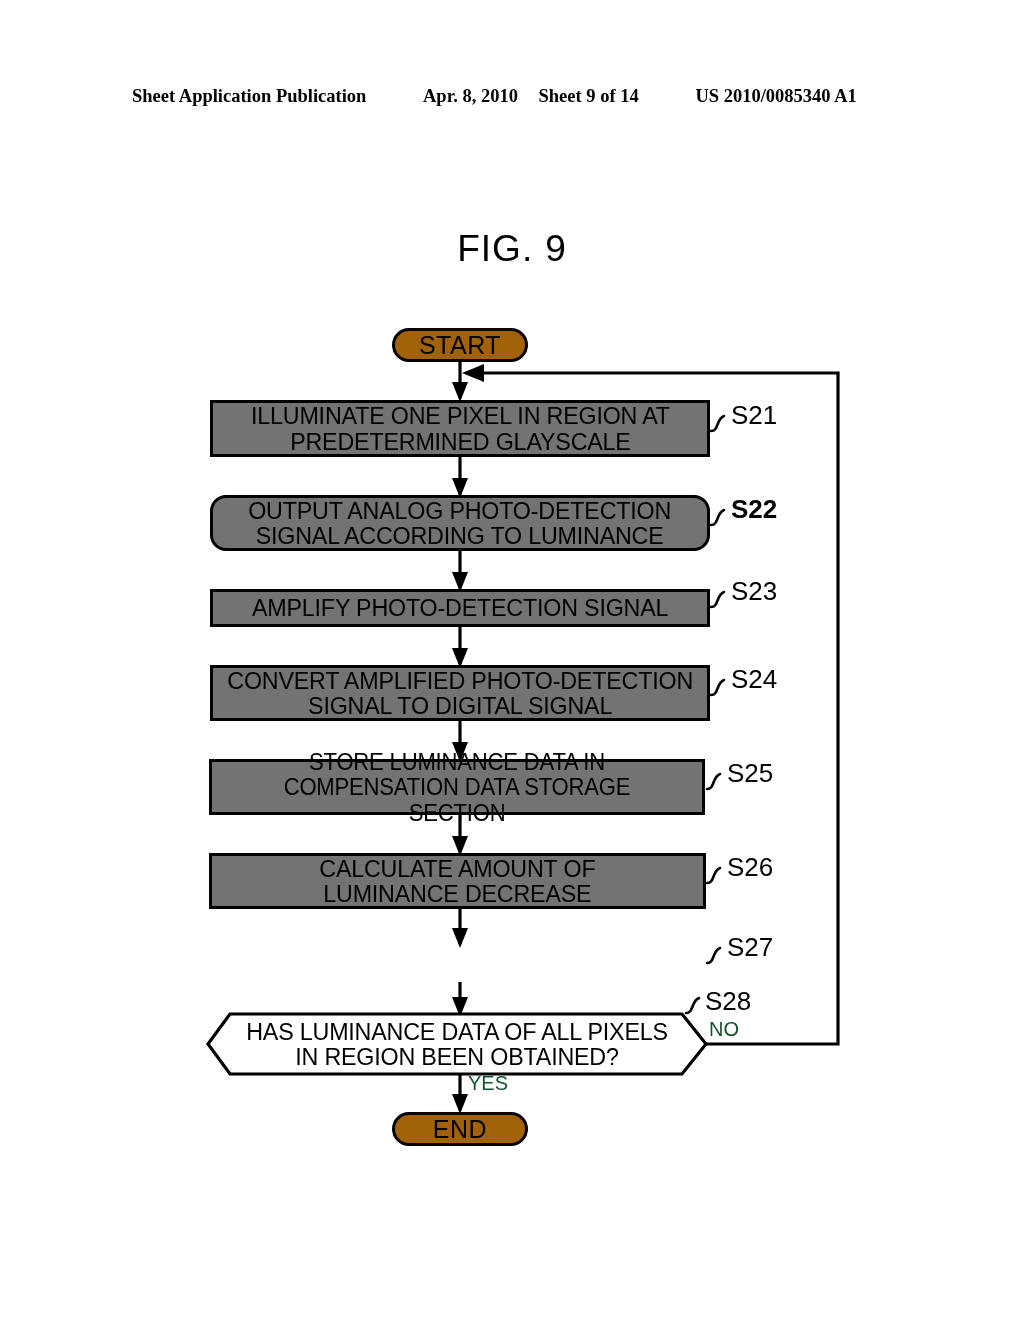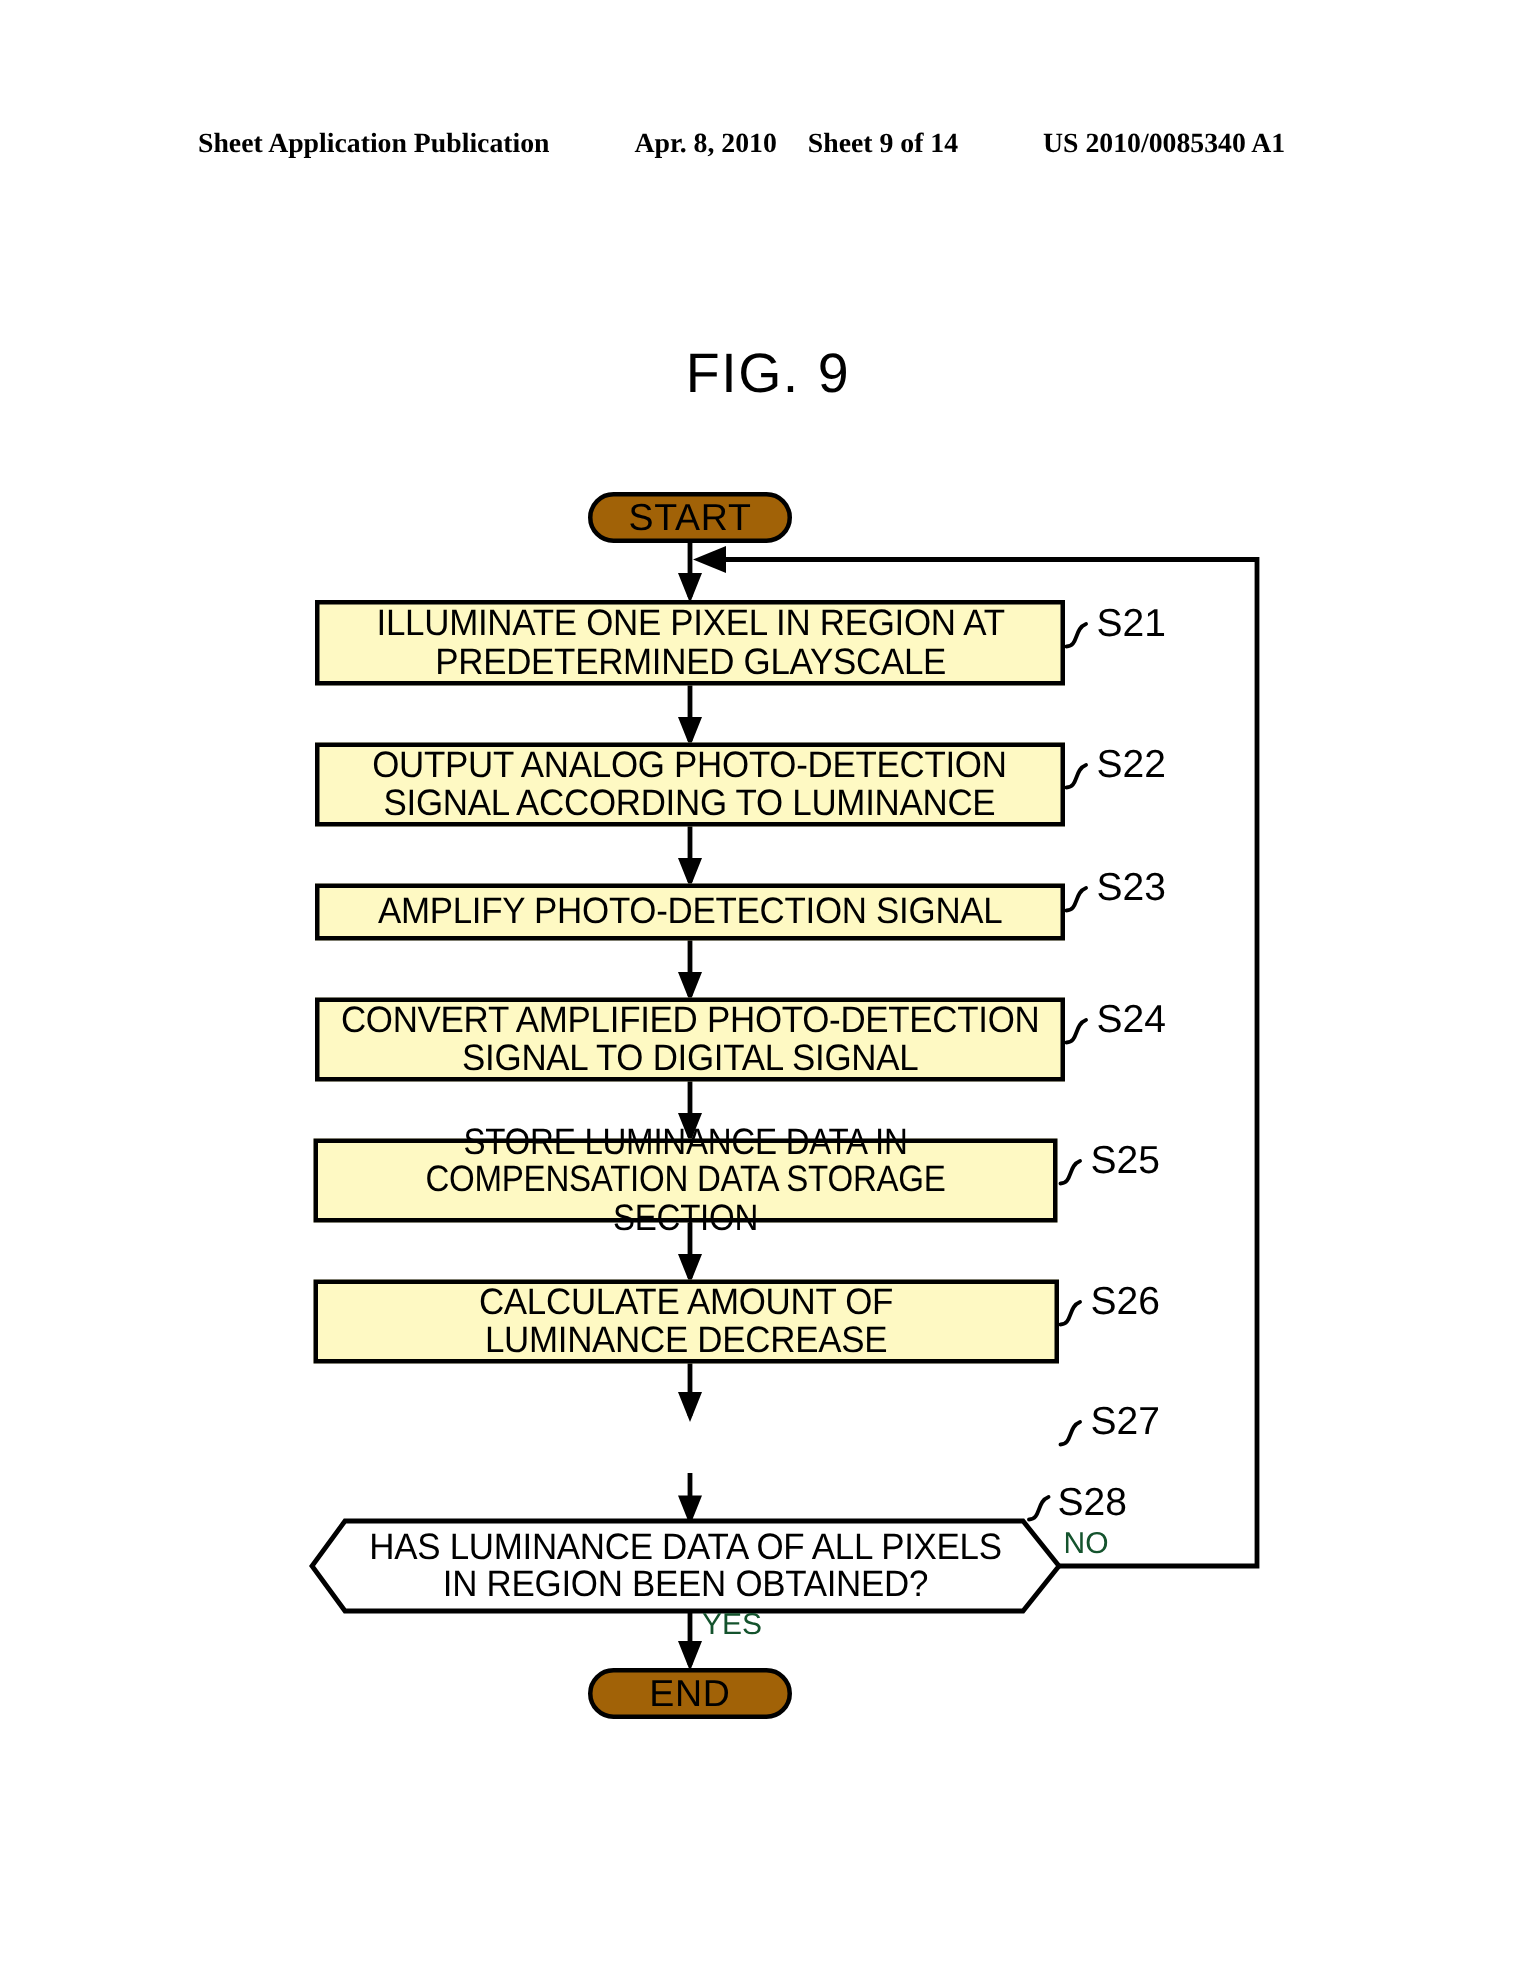--- a/index.html
+++ b/index.html
@@ -77,21 +77,21 @@
     font-size: 25px;
     letter-spacing: 0.5px;
     color: #000;
   }
 
   
   .pbox {
     position: absolute;
     box-sizing: border-box;
     border: 3px solid #000;
-    background: #fef9c3;
+    background: #737373;
     display: flex;
     align-items: center;
     justify-content: center;
     text-align: center;
     color: #000;
   }
   .pbox .ptext {
     font-size: 24.5px;
     line-height: 1.04;
     letter-spacing: -0.2px;
@@ -213,25 +213,25 @@
     <div class="terminal" style="left:392px; top:328px; width:136px; height:34px;">
       <span>START</span>
     </div>
 
     <div class="pbox" style="left:210px; top:400px; width:500px; height:57px;">
       <div class="ptext">ILLUMINATE ONE PIXEL IN REGION AT
 PREDETERMINED GLAYSCALE</div>
     </div>
     <div class="steplabel" style="left:731px; top:400px;">S21</div>
 
-    <div class="pbox" style="left:210px; top:495px; width:500px; height:56px;">
+    <div class="pbox" style="left:210px; top:495px; width:500px; height:56px;border-radius:16px;">
       <div class="ptext">OUTPUT ANALOG PHOTO-DETECTION
 SIGNAL ACCORDING TO LUMINANCE</div>
     </div>
-    <div class="steplabel" style="left:731px; top:494px;">S22</div>
+    <div class="steplabel" style="left:731px; top:494px;font-weight:bold;">S22</div>
 
     <div class="pbox" style="left:210px; top:589px; width:500px; height:38px;">
       <div class="ptext">AMPLIFY PHOTO-DETECTION SIGNAL</div>
     </div>
     <div class="steplabel" style="left:731px; top:576px;">S23</div>
 
     <div class="pbox" style="left:210px; top:665px; width:500px; height:56px;">
       <div class="ptext">CONVERT AMPLIFIED PHOTO-DETECTION
 SIGNAL TO DIGITAL SIGNAL</div>
     </div>

